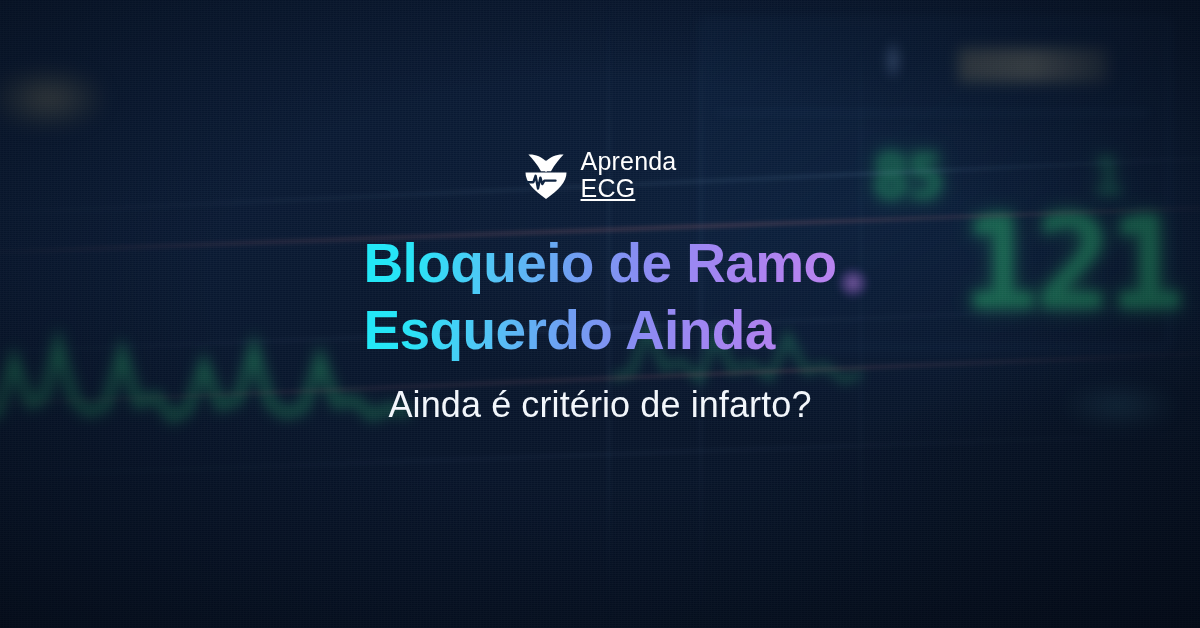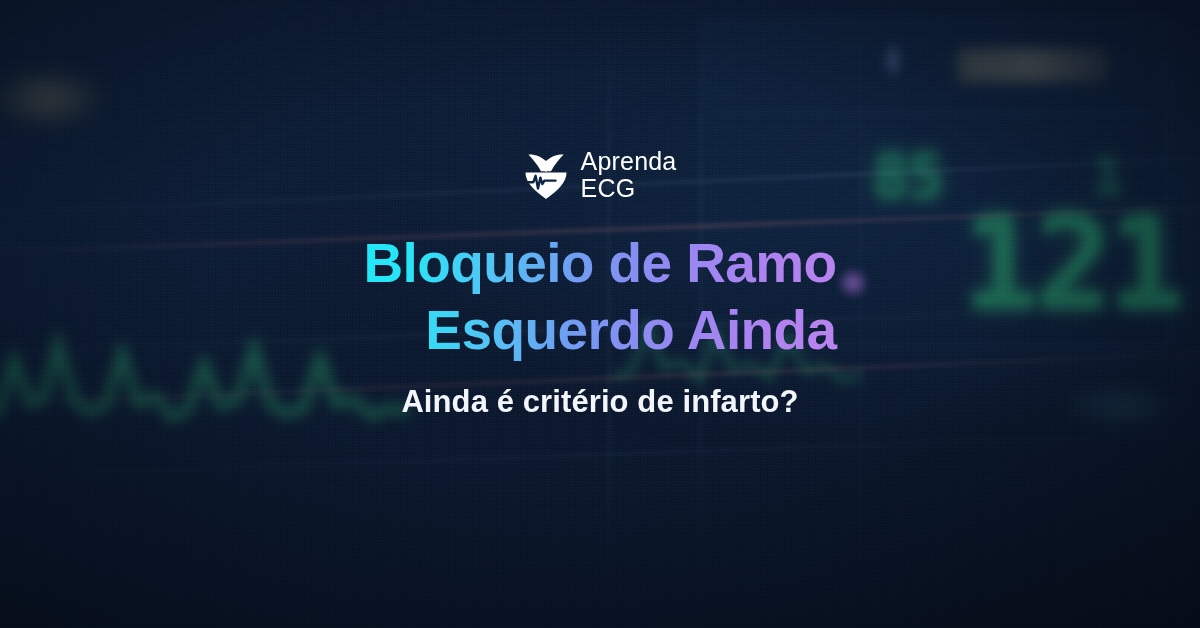--- a/index.html
+++ b/index.html
@@ -175,25 +175,25 @@
     margin-top:148px;
   }
   .brand-mark{ width:44px; height:50px; display:block; }
   .brand-text{
     color:#ffffff;
     font-size:25px;
     font-weight:400;
     line-height:1.08;
     letter-spacing:.2px;
   }
-  .brand-text .l2{ display:block; }
+  .brand-text .l2{ display:block;text-decoration:underline; }
 
   .headline{
     margin-top:28px;
-    text-align:right;
+    text-align:left;
     font-size:55px;
     font-weight:700;
     line-height:1.22;
     letter-spacing:-.6px;
     background-image:linear-gradient(95deg,
         #1fe9f7 0%,
         #2ae3f6 12%,
         #53c4f5 28%,
         #6f9ef2 44%,
         #8a8cf2 58%,
@@ -205,22 +205,22 @@
     color:transparent;
     -webkit-text-fill-color:transparent;
     text-shadow:none;
     padding:0 6px;
   }
   .headline .hl-line{ display:block; }
 
   .subhead{
     margin-top:20px;
     color:#f2f6fb;
-    font-size:31px;
-    font-weight:700;
+    font-size:36px;
+    font-weight:400;
     letter-spacing:.1px;
     text-align:center;
   }
 </style>
 </head>
 <body>
 
 <div id="stage">
 
   <div class="bg-base"></div>

